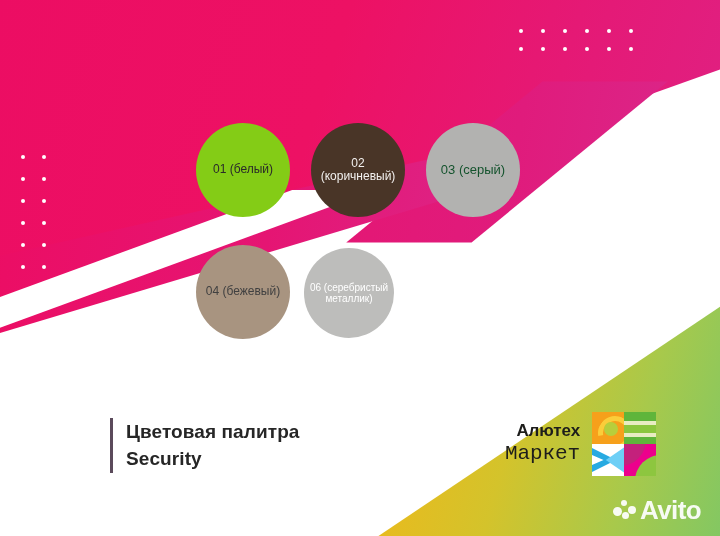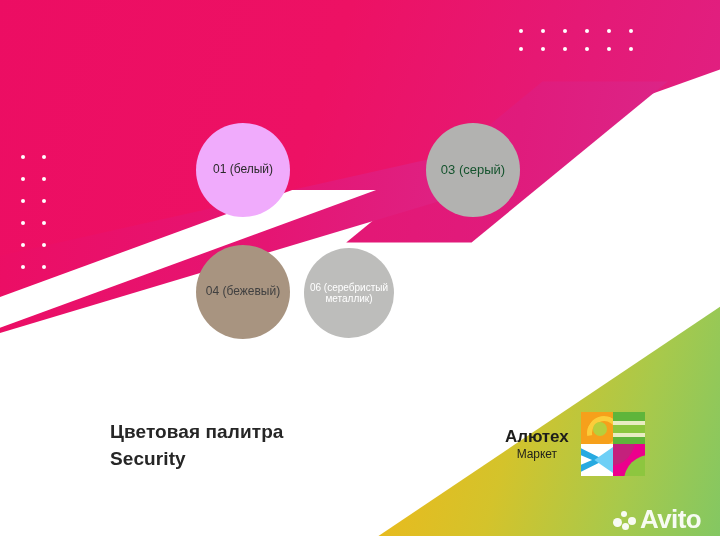--- a/index.html
+++ b/index.html
@@ -119,34 +119,33 @@
     position: absolute;
     border-radius: 50%;
     display: flex;
     align-items: center;
     justify-content: center;
     text-align: center;
     line-height: 1.12;
     box-sizing: border-box;
     padding: 0 4px;
   }
-  .sw-white  { left: 196px; top: 123px; width: 94px; height: 94px; background:#f0abfc; color:#2A2A2A; font-size: 12px; }
+  .sw-white  { left: 196px; top: 123px; width: 94px; height: 94px; background:#84cc16; color:#2A2A2A; font-size: 12px; }
   .sw-brown  { left: 311px; top: 123px; width: 94px; height: 94px; background:#493527; color:#F2F0EE; font-size: 12px; }
   .sw-gray   { left: 426px; top: 123px; width: 94px; height: 94px; background:#B2B2B0; color:#14532d; font-size: 13px; }
   .sw-beige  { left: 196px; top: 245px; width: 94px; height: 94px; background:#A89480; color:#404040; font-size: 12px; }
   .sw-silver { left: 304px; top: 248px; width: 90px; height: 90px; background:#BDBDBB; color:#FFFFFF; font-size: 10px; }
 
   
   .caption {
     position: absolute;
     left: 110px;
     top: 418px;
     display: flex;
     align-items: flex-end;
-    flex-direction: column;
   }
   .caption-rule {
     width: 3px;
     background: #5B4A5B;
     margin-right: 13px;
     align-self: stretch;
   }
   .caption-text {
     font-size: 19px;
     font-weight: bold;
@@ -159,36 +158,37 @@
 
   
   .brand {
     position: absolute;
     left: 505px;
     top: 412px;
     display: flex;
     align-items: center;
   }
   .brand-words {
-    text-align: center;
+    text-align: right;
     margin-right: 12px;
   }
   .brand-line1 {
     font-size: 17px;
     font-weight: bold;
     color: #1D1D1B;
     line-height: 1.26;
     letter-spacing: -0.1px;
   }
   .brand-line2 {
-    font-size: 12px;
+    font-size: 21px;
     font-weight: normal;
     color: #1D1D1B;
     line-height: 1.26;
     letter-spacing: -0.1px;
+    font-family: Liberation Mono, monospace;
   }
   .brand-mark {
     width: 64px;
     height: 64px;
     position: relative;
     display: grid;
     grid-template-columns: 1fr 1fr;
     grid-template-rows: 1fr 1fr;
     overflow: hidden;
   }
@@ -266,23 +266,22 @@
     border-radius: 100% 0 0 0;
     background: #8DC63F;
   }
 
   
   .avito {
     position: absolute;
     left: 613px;
     top: 497px;
     display: flex;
-    align-items: flex-end;
+    align-items: center;
     opacity: 0.93;
-    margin-top: 9px;
   }
   .avito-dots {
     position: relative;
     width: 24px;
     height: 22px;
     margin-right: 3px;
   }
   .avito-dots i {
     position: absolute;
     border-radius: 50%;
@@ -340,20 +339,22 @@
     <span class="dot"></span>
     <span class="dot"></span>
     <span class="dot"></span>
     <span class="dot"></span>
     <span class="dot"></span>
     <span class="dot"></span>
   </div>
 
   <div class="swatch sw-white">01 (белый)</div>
 
+  <div class="swatch sw-brown">02
+(коричневый)</div>
 
   <div class="swatch sw-gray">03 (серый)</div>
 
   <div class="swatch sw-beige">04 (бежевый)</div>
 
   <div class="swatch sw-silver">06 (серебристый
 металлик)</div>
 
   <div class="caption">
     <div class="caption-rule"></div>

